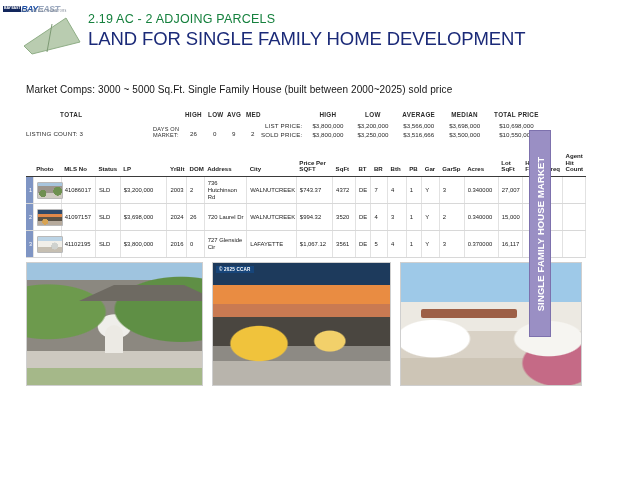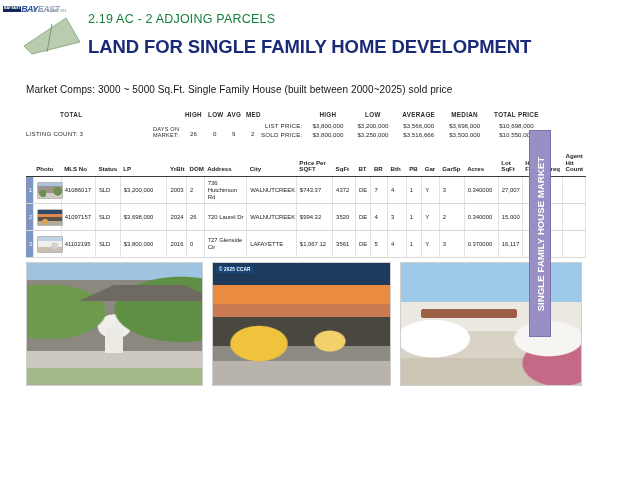--- a/index.html
+++ b/index.html
@@ -20,22 +20,22 @@
   .logo-east{font-size:9px;font-weight:bold;font-style:italic;color:#9aa7bd;
         letter-spacing:-.6px;line-height:1;}
   .logo-sub{position:absolute;left:22px;top:10px;font-size:2.7px;color:#6b7585;
         letter-spacing:.3px;white-space:nowrap;}
 
   
   .parcel-shape{position:absolute;left:22px;top:16px;}
   .hdr{position:absolute;left:88px;top:12px;}
   .hdr-line1{font-size:12.5px;color:#15803d;letter-spacing:.2px;
         font-family:"Liberation Sans",sans-serif;line-height:1.15;}
-  .hdr-line2{font-size:18.5px;color:#1b2a78;font-weight:bold;letter-spacing:-.1px;
-        line-height:1.2;margin-top:10px;}
+  .hdr-line2{font-size:18.5px;color:#1b2a78;font-weight:normal;letter-spacing:-.1px;
+        line-height:1.2;margin-top:2px;}
   .hdr-line3{font-size:12.5px;color:#2a2a2a;letter-spacing:.1px;margin-top:1px;}
 
   
   .comps-title{position:absolute;left:26px;top:84px;font-size:10px;
         font-weight:normal;color:#141414;letter-spacing:.1px;}
 
   
   .summary{position:absolute;left:26px;top:106px;width:560px;height:42px;
         font-size:6px;color:#2b2b2b;}
   .sum-total{position:absolute;left:34px;top:5px;font-weight:bold;font-size:6.3px;

